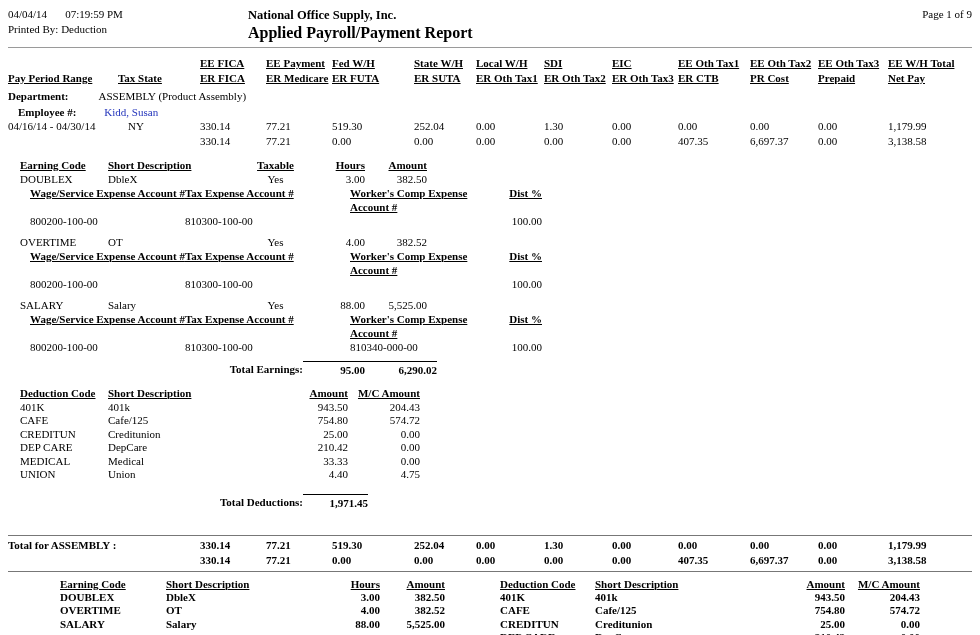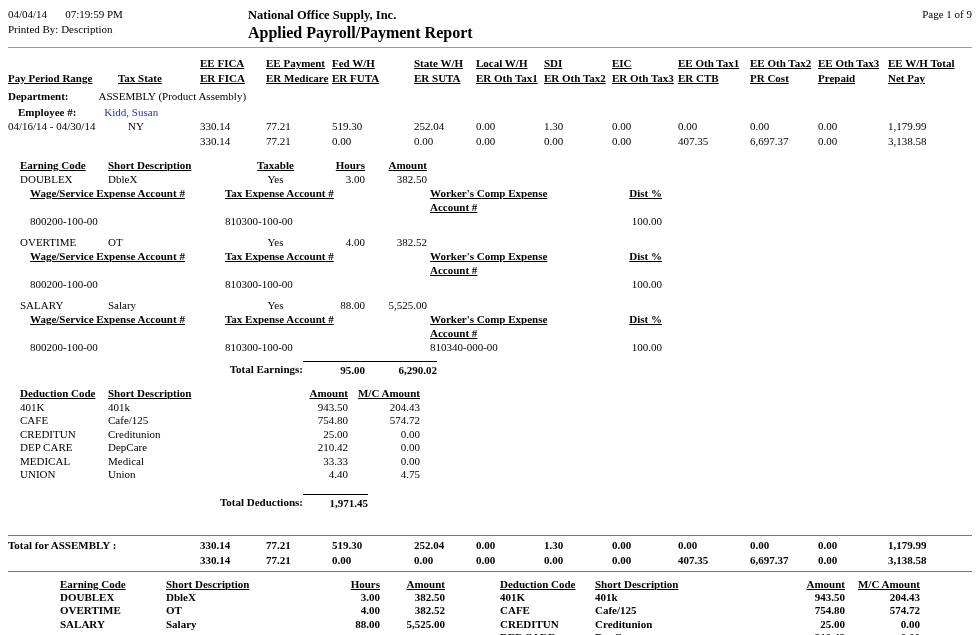--- a/index.html
+++ b/index.html
@@ -33,21 +33,21 @@
 
   .dept-line { margin-top:3px; line-height:14px; }
   .dept-line .val { margin-left:30px; }
   .emp-line { margin-top:2px; padding-left:10px; line-height:14px; }
   .link { margin-left:28px; color:var(--color-link,#2233bb); cursor:pointer; }
 
   
   .sec { margin-left:12px; }
   .earnings { margin-top:9px; }
   .egrid { display:grid; grid-template-columns:88px 140px 55px 62px 62px; line-height:14px; }
-  .agrid { display:grid; grid-template-columns:155px 165px 150px 42px; margin-left:10px; line-height:14px;gap:40px; }
+  .agrid { display:grid; grid-template-columns:155px 165px 150px 42px; margin-left:10px; line-height:14px; }
   .aval { margin-bottom:7px; }
   .etotal { display:grid; grid-template-columns:283px 62px 72px; line-height:16px; margin-top:2px; }
   .tline { border-top:1px solid #000; }
 
   
   .deductions { margin-top:9px; }
   .dgrid { display:grid; grid-template-columns:88px 140px 100px 72px; line-height:13.5px; }
   .dtotal { display:grid; grid-template-columns:283px 65px 72px; line-height:16px; margin-top:12px; }
 
   
@@ -71,21 +71,21 @@
 <div class="page">
 
   <div class="hdr">
     <div>
       <span>04/04/14</span><span class="time">07:19:59 PM</span>
     </div>
     <div class="hc company">National Office Supply, Inc.</div>
     <div class="hr">Page 1 of 9</div>
   </div>
   <div class="hdr">
-    <div>Printed By: Description</div>
+    <div>Printed By: Deduction</div>
     <div class="hc title">Applied Payroll/Payment Report</div>
     <div class="hr"></div>
   </div>
   <div class="rule"></div>
 
   <table class="mgrid">
     <colgroup>
       <col style="width:110px">
         <col style="width:82px">
         <col style="width:66px">

